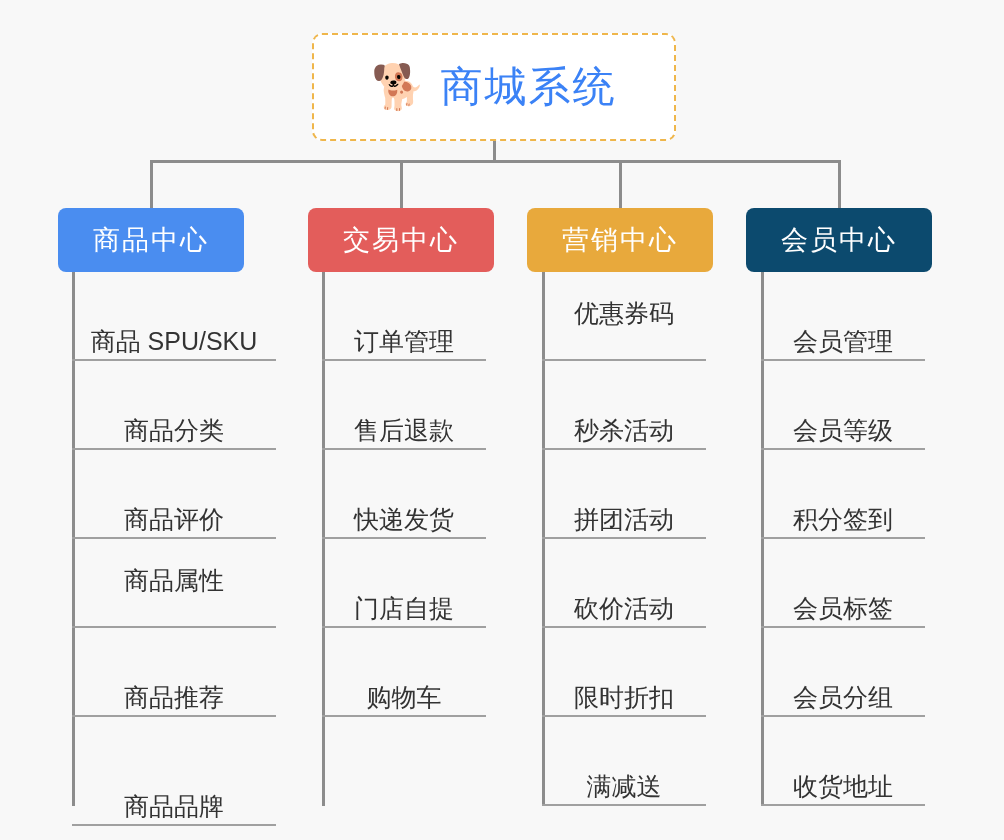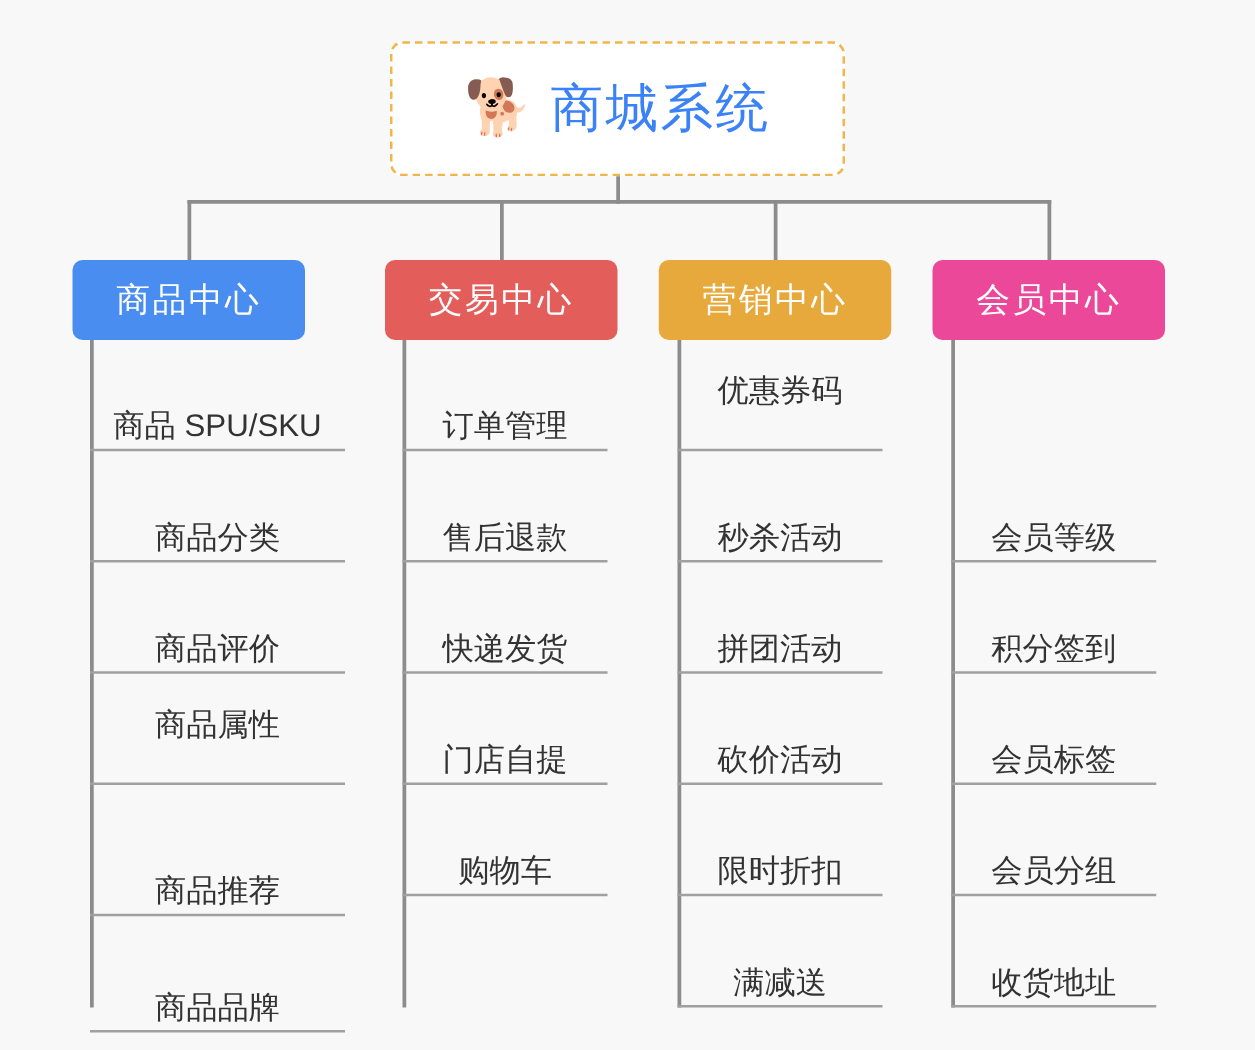--- a/index.html
+++ b/index.html
@@ -137,21 +137,21 @@
         </div>
         <div class="leaf-item" style="top: 89px; width: 204px;">
           <span class="leaf-label">商品分类</span>
         </div>
         <div class="leaf-item" style="top: 178px; width: 204px;">
           <span class="leaf-label">商品评价</span>
         </div>
         <div class="leaf-item" style="top: 267px; width: 204px; align-items: center;">
           <span class="leaf-label">商品属性</span>
         </div>
-        <div class="leaf-item" style="top: 372px; width: 204px;">
+        <div class="leaf-item" style="top: 356px; width: 204px;">
           <span class="leaf-label">商品推荐</span>
         </div>
         <div class="leaf-item" style="top: 445px; width: 204px; margin-top: 20px;">
           <span class="leaf-label">商品品牌</span>
         </div>
       </div>
       <div class="cat-box" style="left: 308px; width: 186px; background: rgb(227, 93, 91);">
         <span class="cat-label">交易中心</span>
       </div>
       <div class="leaf-col" style="left: 322px; width: 164px; height: 560px; text-align: center;">
@@ -189,25 +189,28 @@
         <div class="leaf-item" style="top: 267px; width: 164px;">
           <span class="leaf-label">砍价活动</span>
         </div>
         <div class="leaf-item" style="top: 356px; width: 164px;">
           <span class="leaf-label">限时折扣</span>
         </div>
         <div class="leaf-item" style="top: 445px; width: 164px;">
           <span class="leaf-label">满减送</span>
         </div>
       </div>
-      <div class="cat-box" style="left: 746px; width: 186px; background: #ec4899;">
+      <div class="cat-box" style="left: 746px; width: 186px; background: #0c4a6e;">
         <span class="cat-label">会员中心</span>
       </div>
       <div class="leaf-col" style="left: 761px; width: 164px; height: 534px;">
         <div class="leaf-trunk" style="height: 534px; background: rgb(140, 140, 140);"></div>
+        <div class="leaf-item" style="top: 0px; width: 164px;">
+          <span class="leaf-label">会员管理</span>
+        </div>
         <div class="leaf-item" style="top: 89px; width: 164px;">
           <span class="leaf-label">会员等级</span>
         </div>
         <div class="leaf-item" style="top: 178px; width: 164px;">
           <span class="leaf-label">积分签到</span>
         </div>
         <div class="leaf-item" style="top: 267px; width: 164px;">
           <span class="leaf-label">会员标签</span>
         </div>
         <div class="leaf-item" style="top: 356px; width: 164px;">

